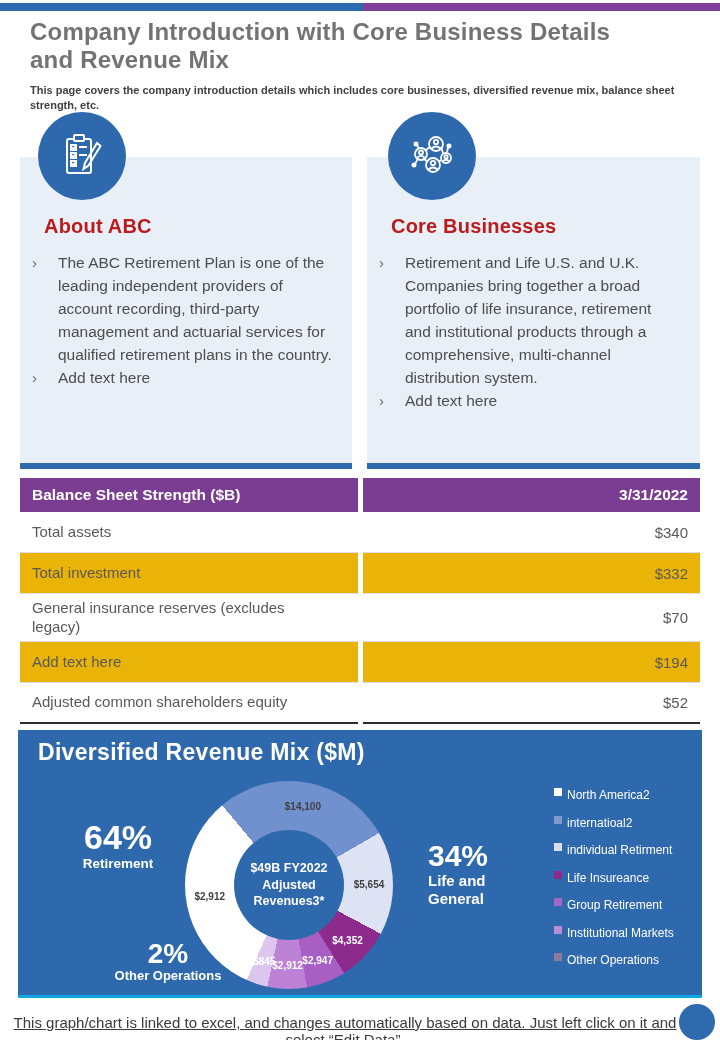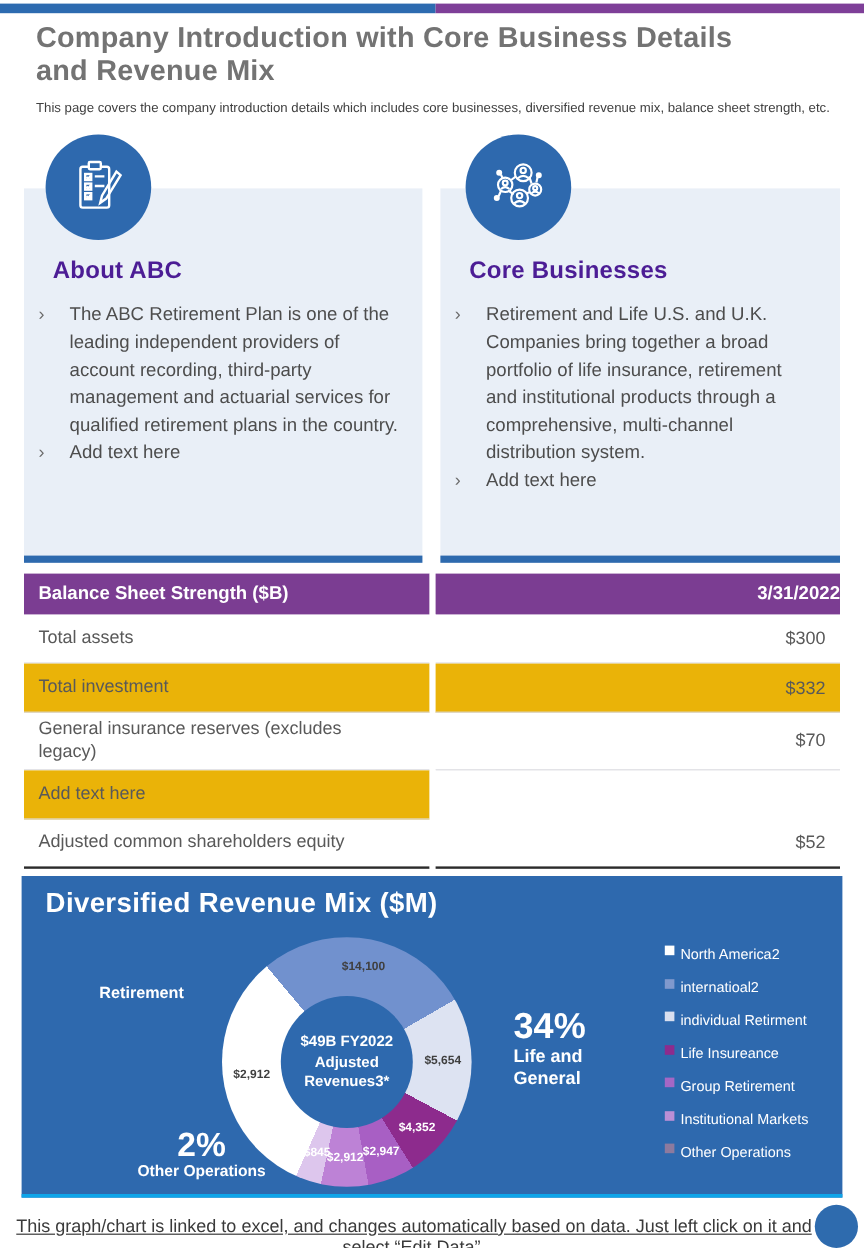--- a/index.html
+++ b/index.html
@@ -12,48 +12,48 @@
   }
   
   .topbar { position:absolute; top:3px; left:0; width:720px; height:8px; display:flex; }
   .topbar .half-blue { width:363px; height:100%; background:#2d6bb0; }
   .topbar .half-purple { width:357px; height:100%; background:#7e3f98; }
 
   
   .title { position:absolute; left:30px; top:18px; width:630px;
     font-size:24px; font-weight:bold; color:#737373; line-height:1.17; letter-spacing:.2px; }
   .subtitle { position:absolute; left:30px; top:83px; width:668px;
-    font-size:11px; color:#404040; line-height:1.35; }
+    font-size:11px; color:#404040; line-height:1.35;font-weight:bold; }
 
   
   .card { position:absolute; top:157px; height:312px; background:#e9eff7;
     border-bottom:6px solid #2e6aae; }
   .card.left  { left:20px;  width:332px; }
   .card.right { left:367px; width:333px; }
   .icon-circle { position:absolute; top:-45px; width:88px; height:88px;
     border-radius:50%; background:#2e69ae; display:flex; align-items:center; justify-content:center; }
   .card.left  .icon-circle { left:18px; }
   .card.right .icon-circle { left:21px; }
-  .card h2 { position:absolute; left:24px; top:58px; font-size:20px; font-weight:bold; color:#4c1d95; letter-spacing:.2px; }
+  .card h2 { position:absolute; left:24px; top:58px; font-size:20px; font-weight:bold; color:#b91c1c; letter-spacing:.2px; }
   .bullets { position:absolute; left:12px; top:94px; width:300px; }
   .bullet-row { display:flex; }
   .bullet-marker { width:26px; flex:0 0 26px; color:#6b6b6b; font-size:15px; line-height:23px; }
   .bullet-text { flex:1; font-size:15.5px; color:#4d4d4d; line-height:23px; }
 
   
   .bs-table { position:absolute; left:20px; top:478px; width:680px; }
   .bs-row { display:flex; }
   .bs-cell-l { width:338px; }
   .bs-gap { width:5px; background:#ffffff; flex:0 0 5px; }
   .bs-cell-r { flex:1; text-align:right; }
   .bs-header { height:34px; }
   .bs-header .bs-cell-l, .bs-header .bs-cell-r { background:#7b3d92; color:#ffffff;
     font-weight:bold; font-size:15.5px; display:flex; align-items:center; }
   .bs-header .bs-cell-l { padding-left:12px; }
-  .bs-header .bs-cell-r { justify-content:flex-end; padding-right:0; }
+  .bs-header .bs-cell-r { justify-content:flex-end; padding-right:12px; }
   .bs-data .bs-cell-l, .bs-data .bs-cell-r { font-size:15px; color:#595959;
     display:flex; align-items:center; border-bottom:1px solid #dcdce2; }
   .bs-data .bs-cell-l { padding-left:12px; line-height:1.25; }
   .bs-data .bs-cell-r { justify-content:flex-end; padding-right:12px; }
   .bs-data.h40 .bs-cell-l, .bs-data.h40 .bs-cell-r { height:41px; }
   .bs-data.h48 .bs-cell-l, .bs-data.h48 .bs-cell-r { height:48px; }
   .bs-data.alt .bs-cell-l, .bs-data.alt .bs-cell-r { background:#eab308; }
   .bs-data.last .bs-cell-l, .bs-data.last .bs-cell-r { border-bottom:2px solid #2b2b2b; }
 
   
@@ -176,49 +176,51 @@
 
 <div class="bs-table">
   <div class="bs-row bs-header">
     <div class="bs-cell-l">Balance Sheet Strength ($B)</div>
     <div class="bs-gap"></div>
     <div class="bs-cell-r">3/31/2022</div>
   </div>
   <div class="bs-row bs-data h40">
     <div class="bs-cell-l">Total assets</div>
     <div class="bs-gap"></div>
-    <div class="bs-cell-r">$300</div>
+    <div class="bs-cell-r">$340</div>
   </div>
   <div class="bs-row bs-data h40 alt">
     <div class="bs-cell-l">Total investment</div>
     <div class="bs-gap"></div>
     <div class="bs-cell-r">$332</div>
   </div>
   <div class="bs-row bs-data h48">
     <div class="bs-cell-l" style="width:338px;max-width:338px;">
         <span style="display:block;max-width:300px;">General insurance reserves (excludes legacy)</span>
       </div>
     <div class="bs-gap"></div>
     <div class="bs-cell-r">$70</div>
   </div>
   <div class="bs-row bs-data h40 alt">
     <div class="bs-cell-l">Add text here</div>
     <div class="bs-gap"></div>
+    <div class="bs-cell-r">$194</div>
   </div>
   <div class="bs-row bs-data h40 last">
     <div class="bs-cell-l">Adjusted common shareholders equity</div>
     <div class="bs-gap"></div>
     <div class="bs-cell-r">$52</div>
   </div>
 </div>
 
 <section class="rev-panel">
   <h2 class="rev-title">Diversified Revenue Mix ($M)</h2>
 
   <div class="callout callout-64">
+    <div class="pct">64%</div>
     <div class="lbl">Retirement</div>
   </div>
 
   <div class="donut" id="donut" style="background: conic-gradient(from -40deg, rgb(113, 145, 206) 0deg, rgb(113, 145, 206) 100deg, rgb(221, 227, 242) 100deg, rgb(221, 227, 242) 158deg, rgb(141, 43, 141) 158deg, rgb(141, 43, 141) 188deg, rgb(168, 95, 196) 188deg, rgb(168, 95, 196) 210deg, rgb(189, 130, 214) 210deg, rgb(189, 130, 214) 232deg, rgb(221, 198, 237) 232deg, rgb(221, 198, 237) 244deg, rgb(255, 255, 255) 244deg, rgb(255, 255, 255) 360deg);">
     <div class="donut-hole">
       <div class="donut-center-label">$49B FY2022 Adjusted Revenues3*</div>
     </div>
     <span class="slice-label" style="left: 117.892px; top: 25.2154px; color: rgb(63, 63, 63);">$14,100</span>
     <span class="slice-label" style="left: 183.988px; top: 102.604px; color: rgb(63, 63, 63);">$5,654</span>
     <span class="slice-label" style="left: 162.508px; top: 158.56px; color: rgb(255, 255, 255);">$4,352</span>

